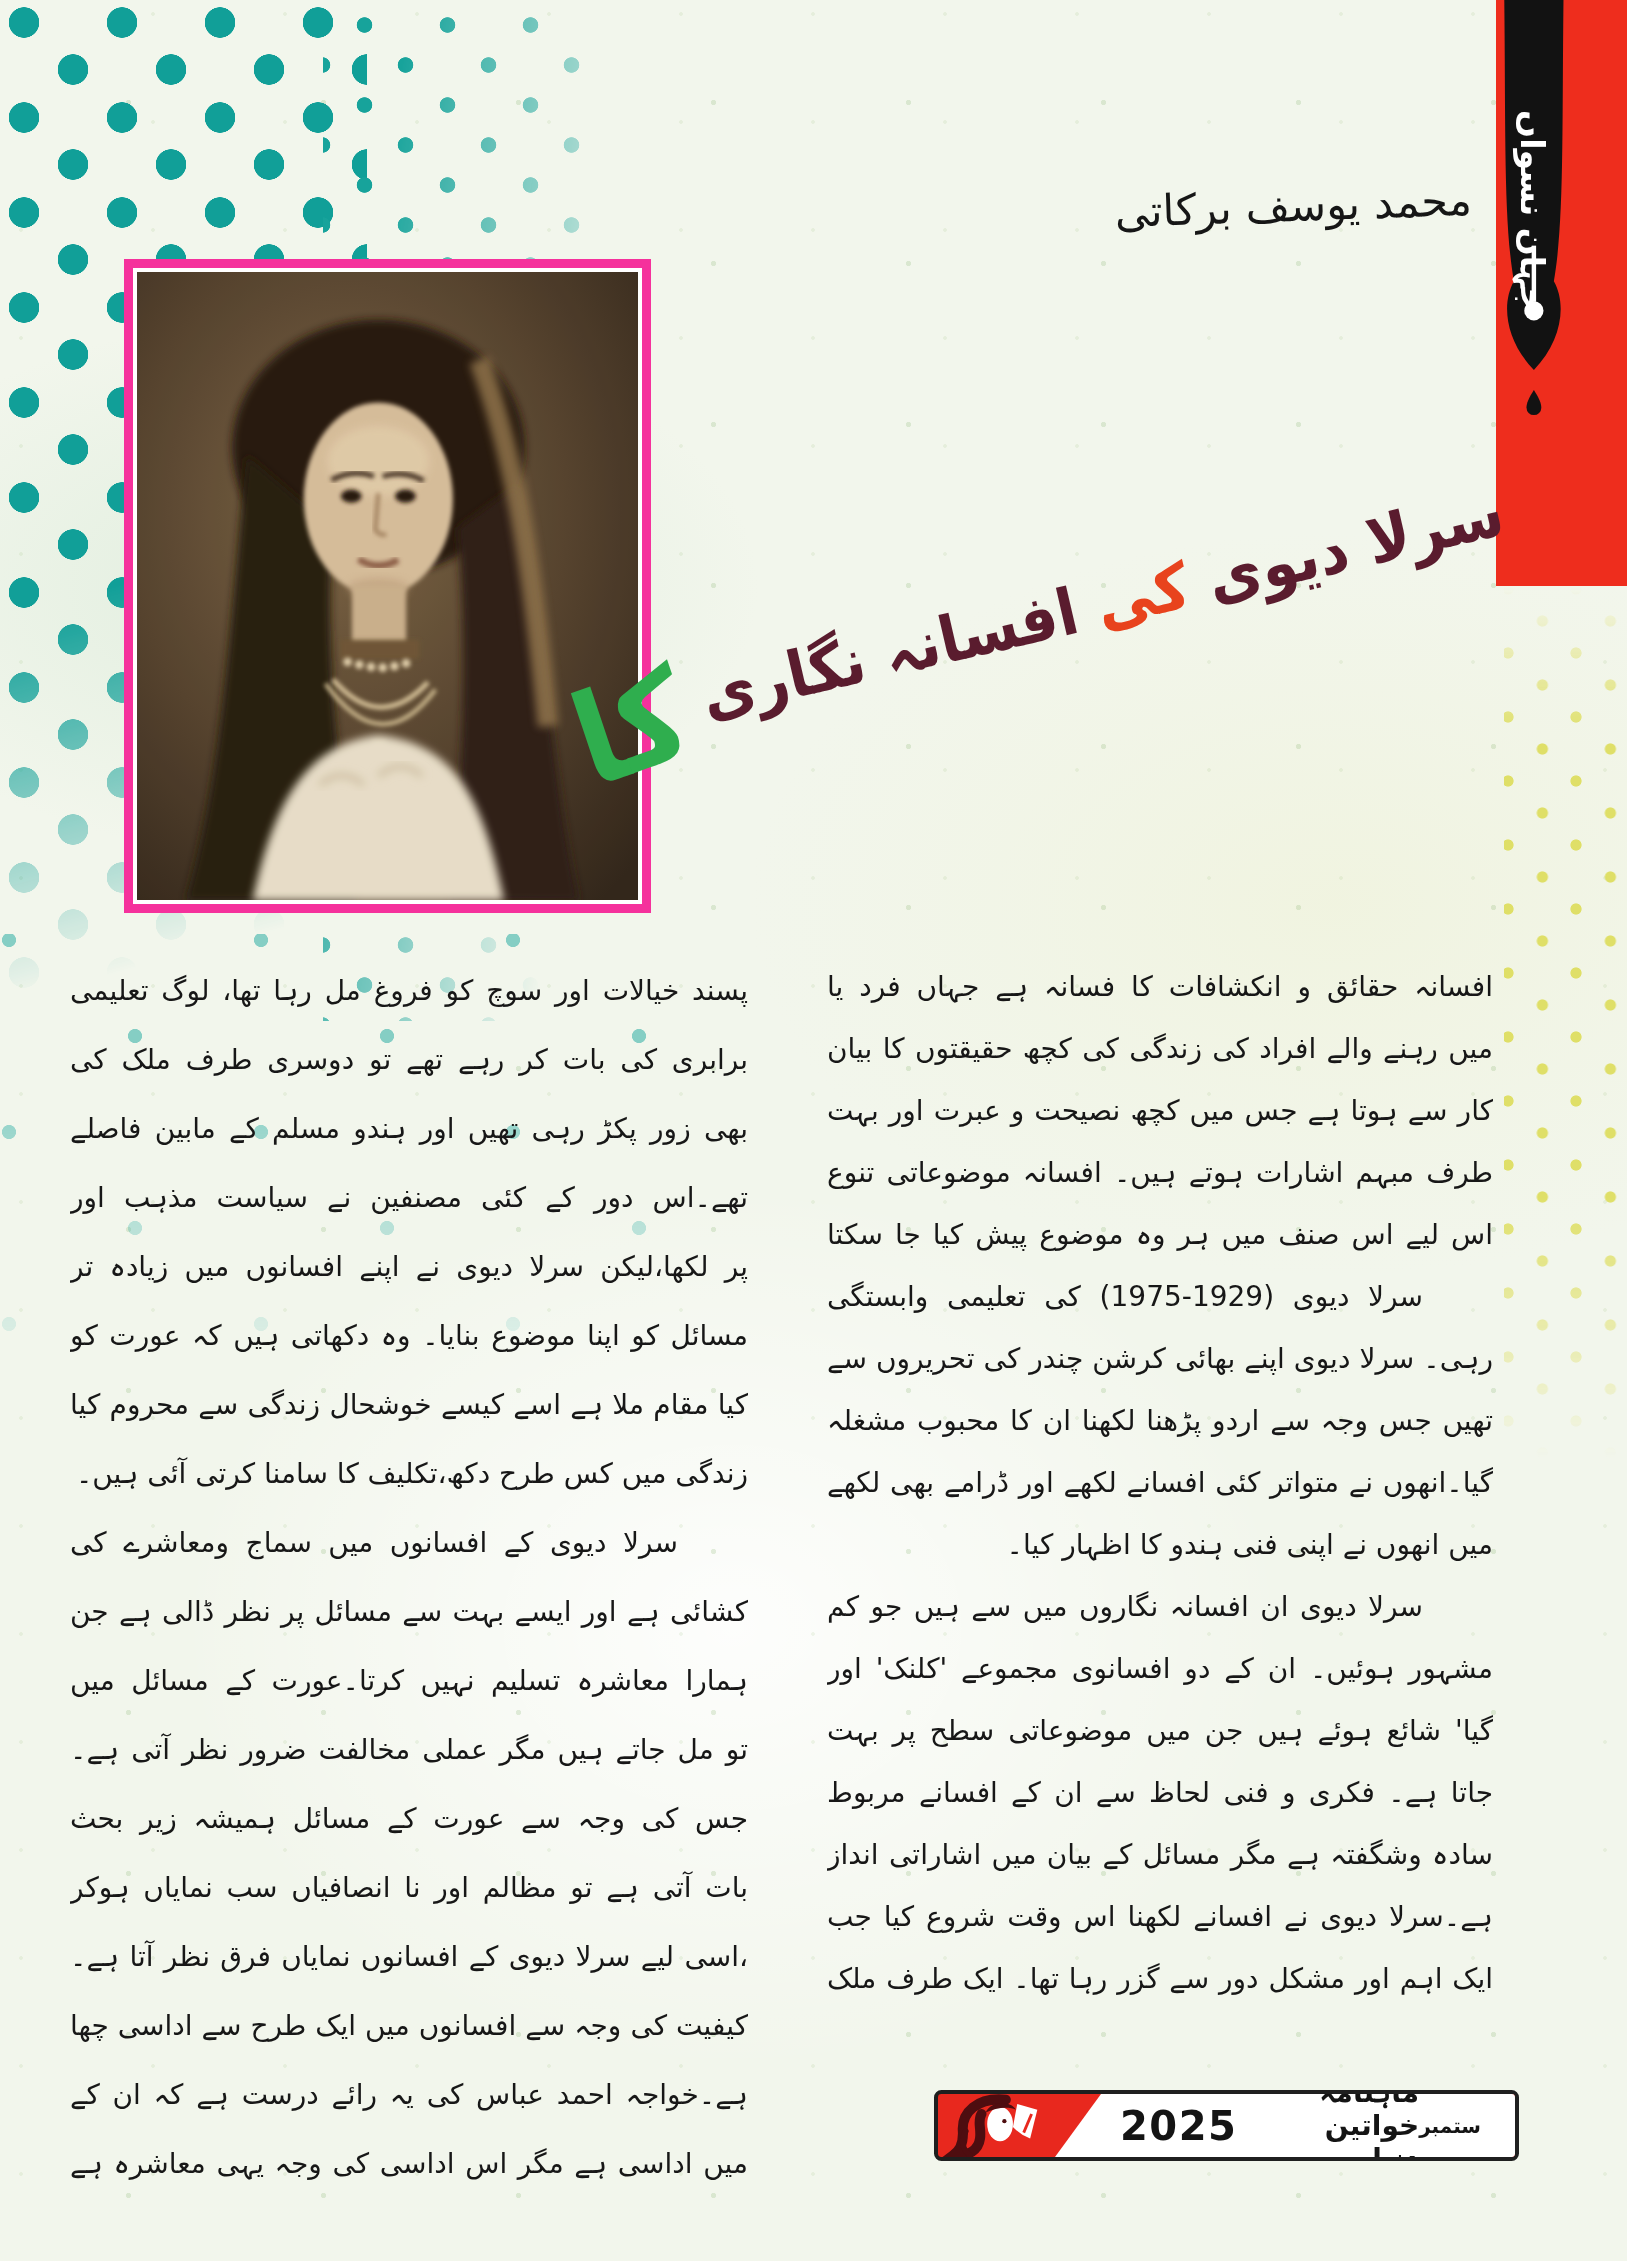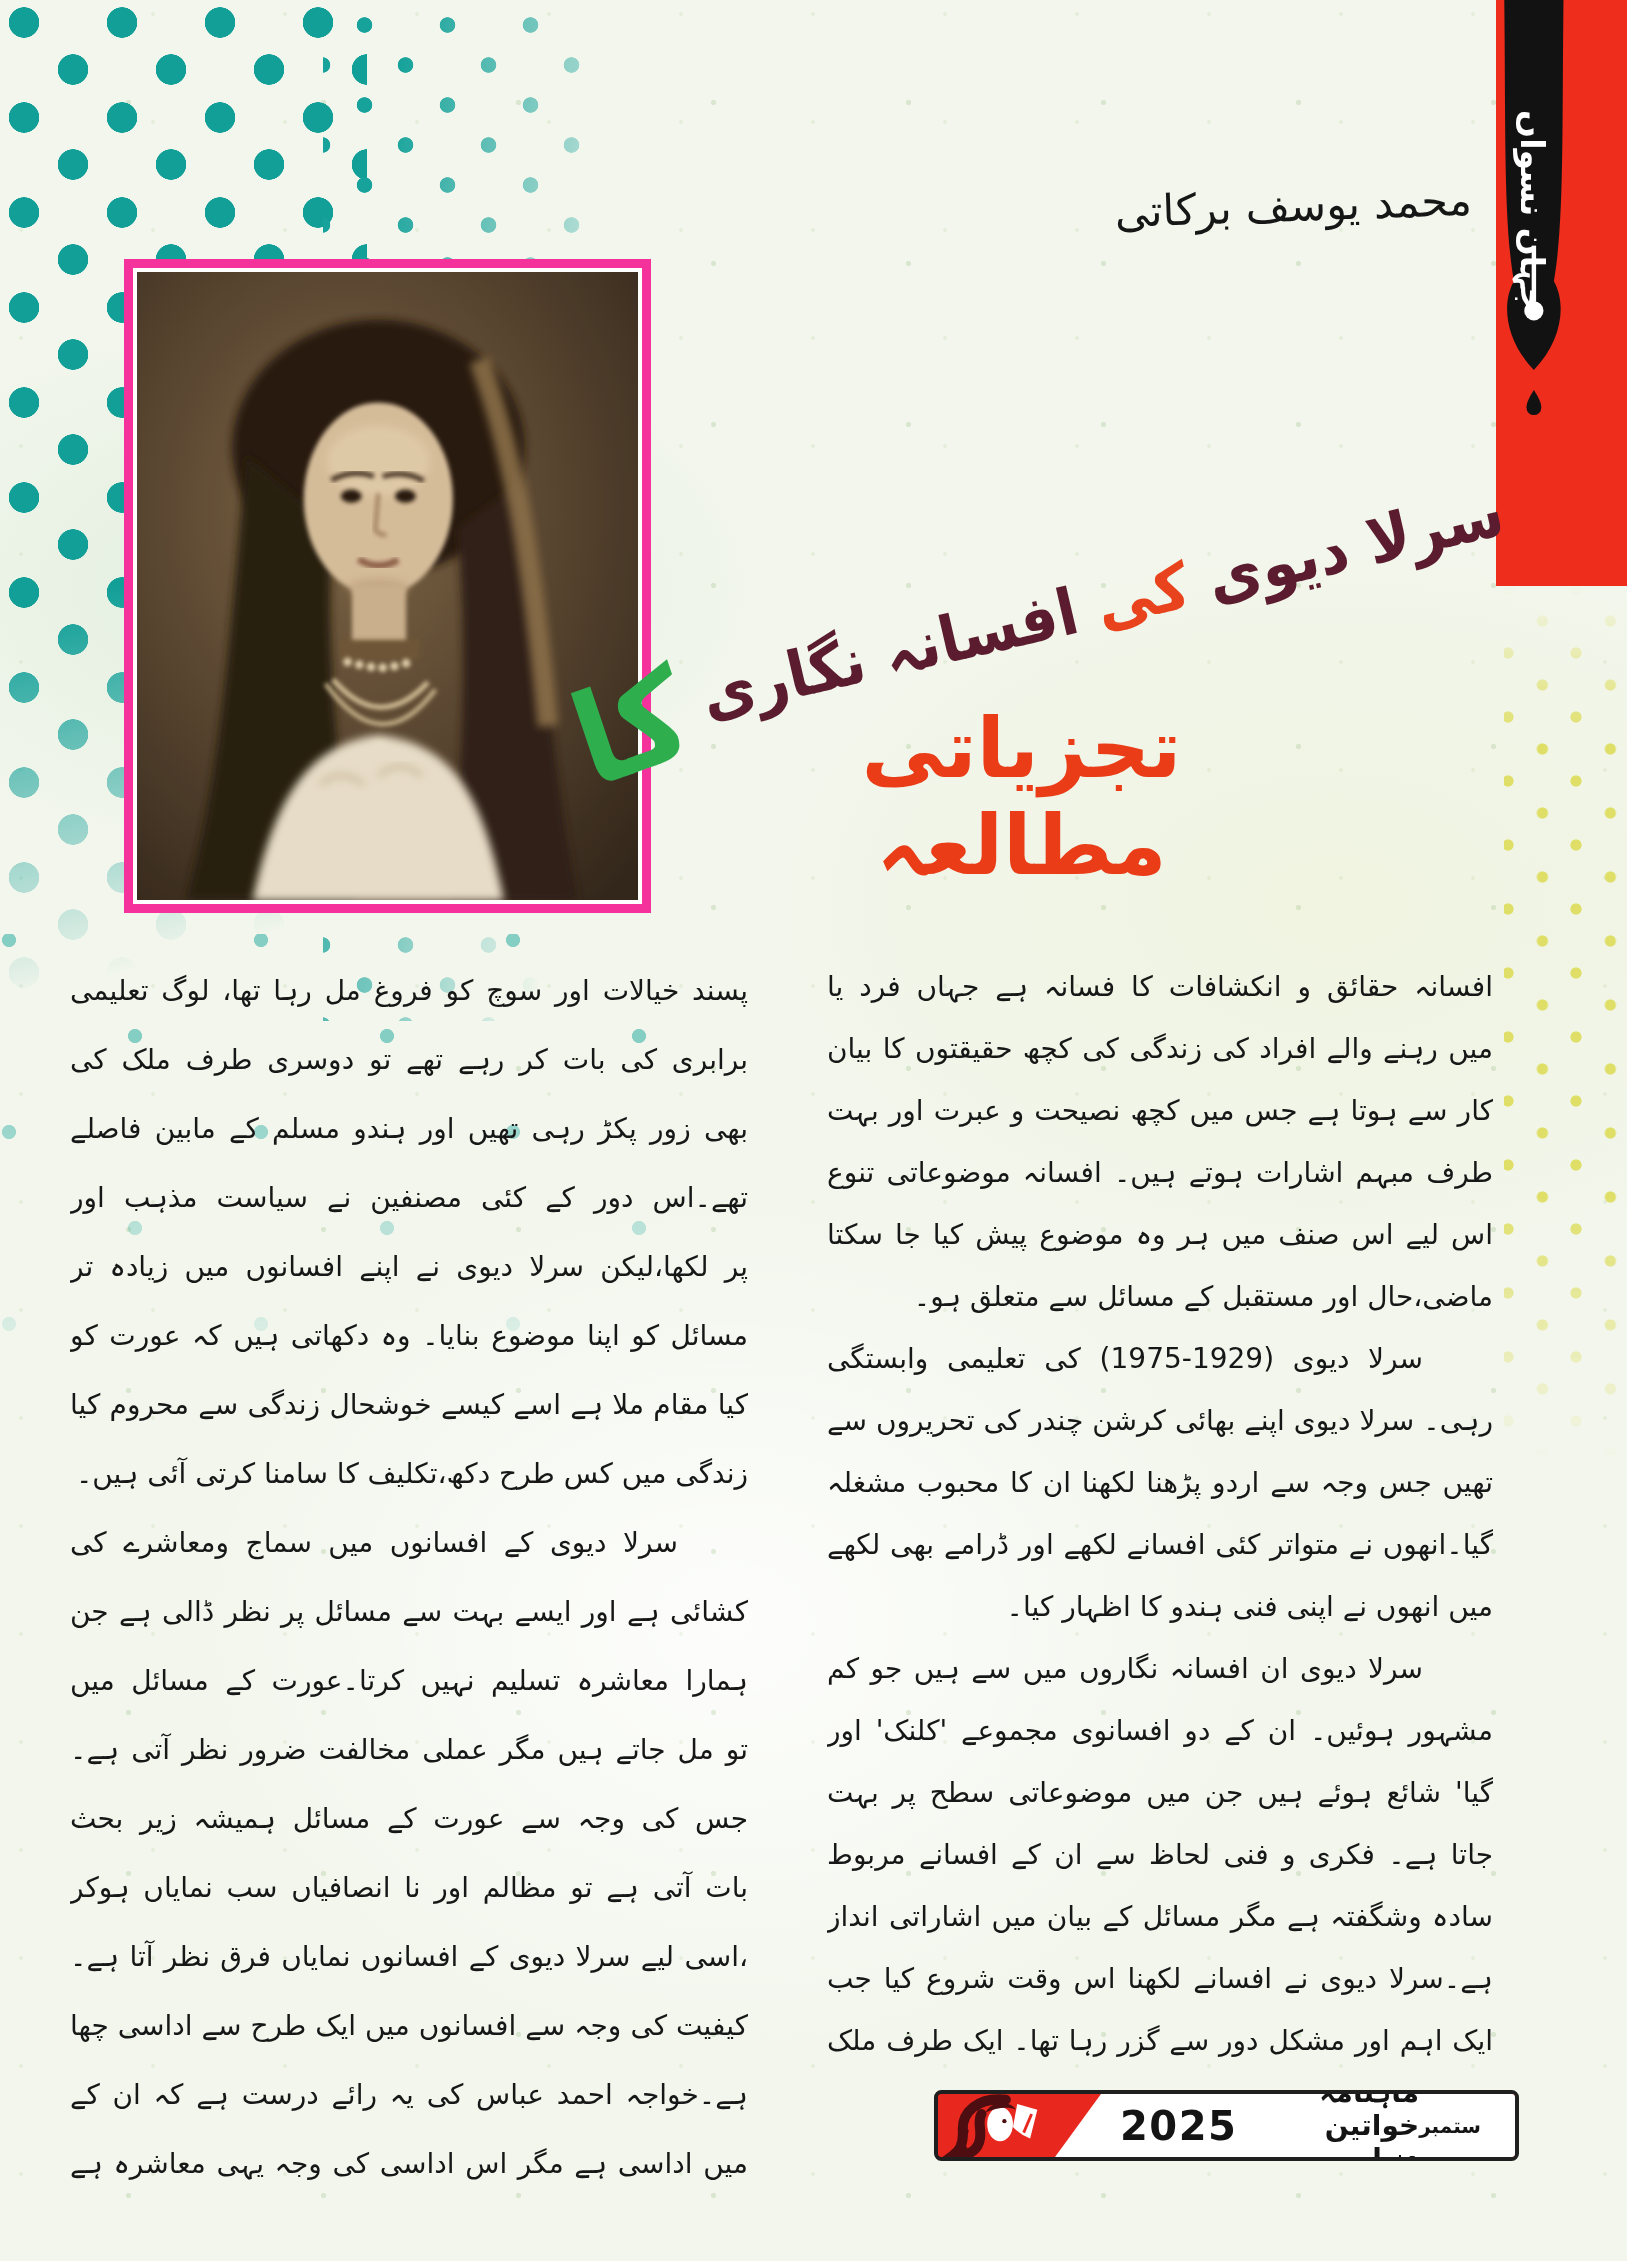--- a/index.html
+++ b/index.html
@@ -151,29 +151,27 @@
       <path d="M258,562 q76,106 150,8" stroke="#cdbb92" stroke-width="6" fill="none" filter="url(#b3)"></path>
       <rect x="322" y="640" width="18" height="26" fill="#b0a078" filter="url(#b3)"></rect>
       <path d="M158,858 C190,704 242,644 330,632 C432,644 472,712 502,858 Z" fill="#efe7d3" filter="url(#b6)"></path>
       <path d="M250,700 q30,-26 60,0 M330,688 q30,-26 60,0" stroke="#d8cbb0" stroke-width="8" fill="none" filter="url(#b6)"></path>
       <rect width="686" height="858" fill="#7a5a2e" opacity="0.07"></rect>
     </svg>
   </div>
 
   <div class="main-title"><span>سرلا دیوی</span> <span class="t-ki">کی</span> <span>افسانہ نگاری</span> <span class="t-ka">کا</span></div>
 
-  <div class="subtitle">تجزیاتی مطالعہ</div>
 
   <div class="col col-right">
       <div class="bline">افسانہ حقائق و انکشافات کا فسانہ ہے جہاں فرد یا معاشرے</div>
       <div class="bline">میں رہنے والے افراد کی زندگی کی کچھ حقیقتوں کا بیان مختلف طریقۂ</div>
       <div class="bline">کار سے ہوتا ہے جس میں کچھ نصیحت و عبرت اور بہت سی چیزوں کی</div>
       <div class="bline">طرف مبہم اشارات ہوتے ہیں۔ افسانہ موضوعاتی تنوع رکھتا ہے</div>
       <div class="bline">اس لیے اس صنف میں ہر وہ موضوع پیش کیا جا سکتا ہے جو</div>
-      <div class="bline end">ماضی،حال اور مستقبل کے مسائل سے متعلق ہو۔</div>
       <div class="bline indent">سرلا دیوی (1929-1975) کی تعلیمی وابستگی ہندی سے</div>
       <div class="bline">رہی۔ سرلا دیوی اپنے بھائی کرشن چندر کی تحریروں سے بہت متاثر</div>
       <div class="bline">تھیں جس وجہ سے اردو پڑھنا لکھنا ان کا محبوب مشغلہ بن</div>
       <div class="bline">گیا۔انھوں نے متواتر کئی افسانے لکھے اور ڈرامے بھی لکھے جن</div>
       <div class="bline end">میں انھوں نے اپنی فنی ہندو کا اظہار کیا۔</div>
       <div class="bline indent">سرلا دیوی ان افسانہ نگاروں میں سے ہیں جو کم لکھ کر زیادہ</div>
       <div class="bline">مشہور ہوئیں۔ ان کے دو افسانوی مجموعے 'کلنک' اور 'چاند بجھ</div>
       <div class="bline">گیا' شائع ہوئے ہیں جن میں موضوعاتی سطح پر بہت کچھ دیکھنے کو مل</div>
       <div class="bline">جاتا ہے۔ فکری و فنی لحاظ سے ان کے افسانے مربوط ہیں اور اسلوب</div>
       <div class="bline">سادہ وشگفتہ ہے مگر مسائل کے بیان میں اشاراتی انداز اپنایا گیا</div>

